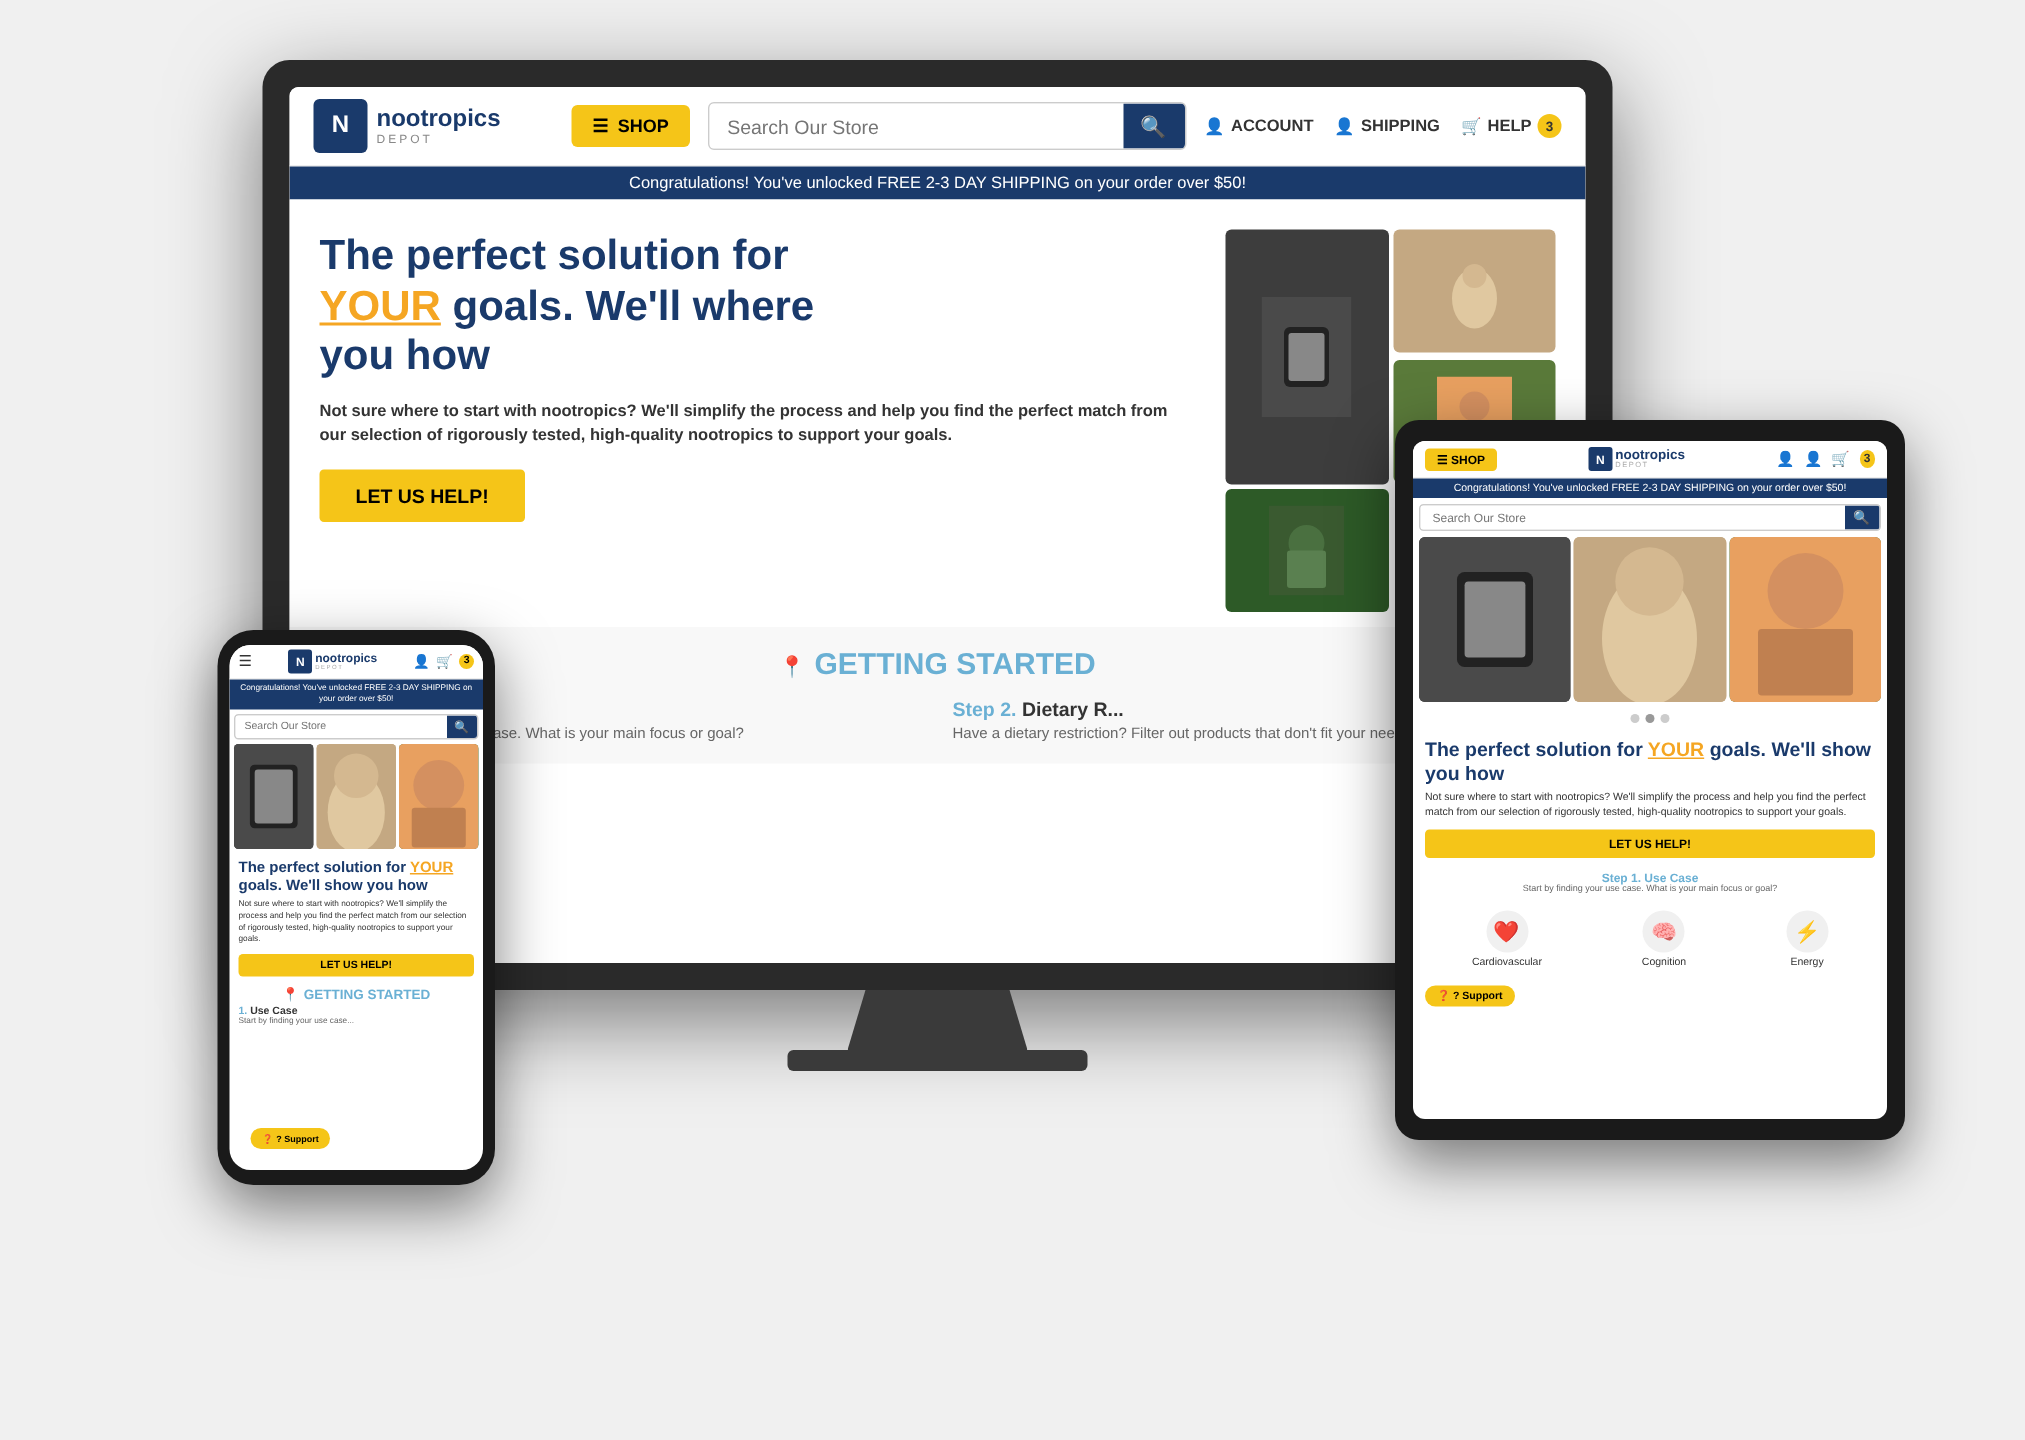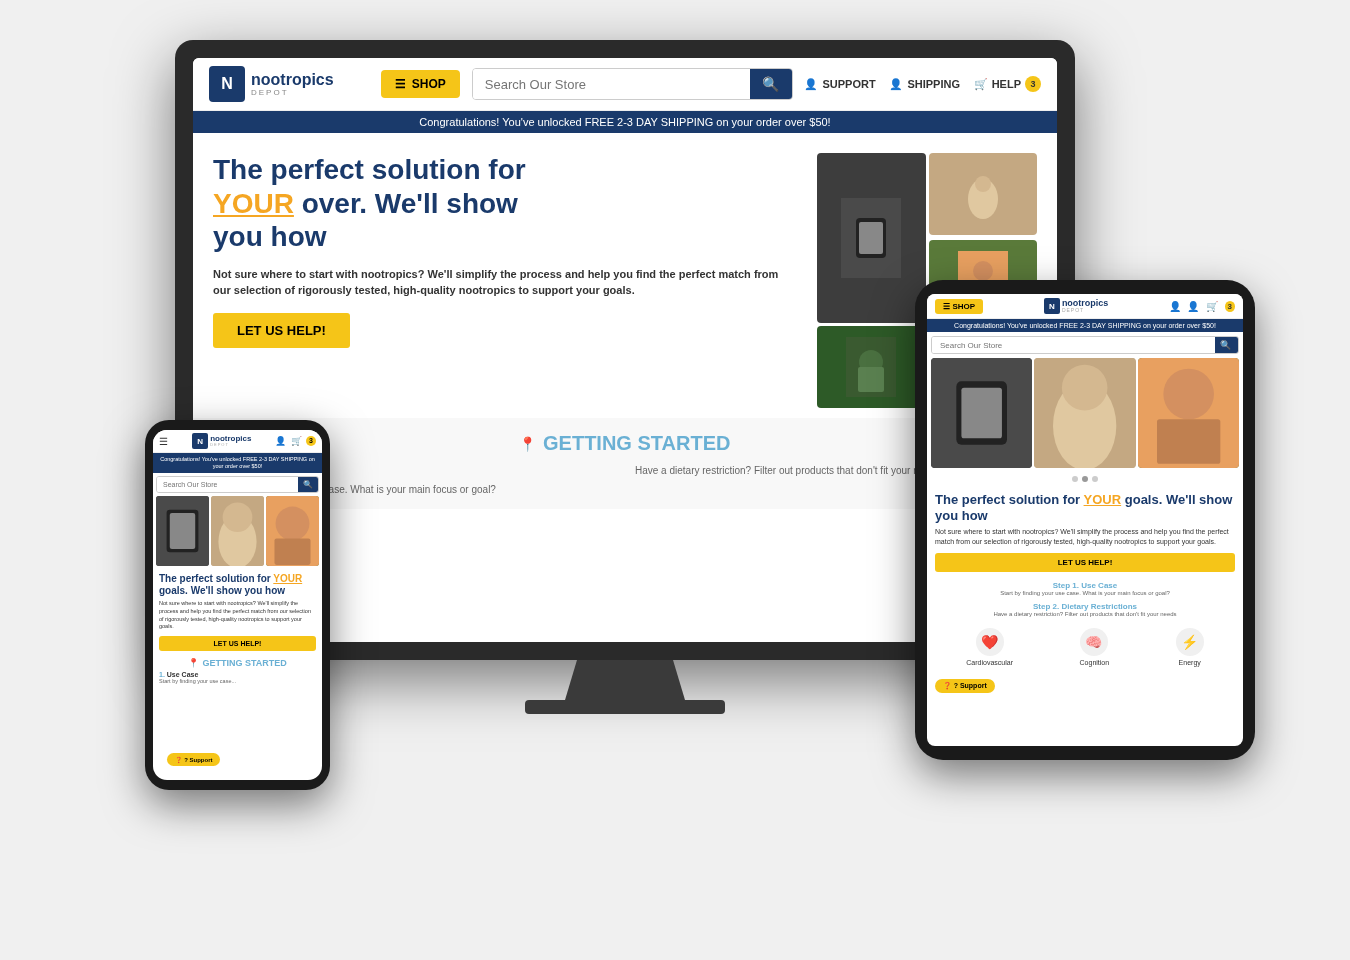--- a/index.html
+++ b/index.html
@@ -55,25 +55,25 @@
       height: 14px;
       background: #3a3a3a;
       margin: 0 auto;
       border-radius: 4px;
     }
 
     
     .tablet {
       position: absolute;
       top: 240px;
-      right: 20px;
+      right: 5px;
       width: 340px;
       height: 480px;
       background: #1a1a1a;
-      border-radius: 28px;
+      border-radius: 16px;
       padding: 14px 12px;
       box-shadow: 0 15px 40px rgba(0,0,0,0.5);
     }
     .tablet-screen {
       width: 100%;
       height: 100%;
       background: #fff;
       border-radius: 8px;
       overflow: hidden;
     }
@@ -653,21 +653,21 @@
             <span>☰</span>
             <span>SHOP</span>
           </button>
           <div class="search-bar">
             <input type="text" placeholder="Search Our Store" style="">
             <button class="search-btn">🔍</button>
           </div>
           <div class="nav-actions">
             <div class="nav-action">
               <span>👤</span>
-              <span>SUPPORT</span>
+              <span>ACCOUNT</span>
             </div>
             <div class="nav-action">
               <span>👤</span>
               <span>SHIPPING</span>
             </div>
             <div class="nav-action">
               <span>🛒</span>
               <span>HELP</span>
               <span class="cart-badge">3</span>
             </div>
@@ -676,21 +676,21 @@
 
         <div class="announcement-bar">
           <span>Congratulations! You've unlocked FREE 2-3 DAY SHIPPING on your order over $50!</span>
         </div>
 
         <div class="hero-section">
           <div class="hero-text">
             <div class="hero-title">
               <span>The perfect solution for</span><br>
               <span class="highlight">YOUR</span>
-              <span>over. We'll show</span><br>
+              <span>goals. We'll where</span><br>
               <span>you how</span>
             </div>
             <p class="hero-desc">Not sure where to start with nootropics? We'll simplify the process and help you find the perfect match from our selection of rigorously tested, high-quality nootropics to support your goals.</p>
             <button class="hero-btn">LET US HELP!</button>
           </div>
           <div class="hero-images">
             <div class="hero-img tall photo-dark" style="height:170px">
               <div class="img-placeholder">
                 <svg width="60" height="80" viewBox="0 0 60 80">
                   <rect width="60" height="80" fill="#4a4a4a"></rect>
@@ -736,20 +736,24 @@
           </div>
           <div class="steps-row">
             <div class="step-item">
               <div class="step-label">
                 <span class="step-num">Step 1.</span>
                 <span class="step-title">Use Case</span>
               </div>
               <p class="step-desc">Start by finding your use case. What is your main focus or goal?</p>
             </div>
             <div class="step-item">
+              <div class="step-label">
+                <span class="step-num">Step 2.</span>
+                <span class="step-title">Dietary R...</span>
+              </div>
               <p class="step-desc">Have a dietary restriction? Filter out products that don't fit your needs</p>
             </div>
           </div>
         </div>
       </div>
     </div>
     <div class="monitor-stand"></div>
     <div class="monitor-base"></div>
   </div>
 
@@ -822,24 +826,20 @@
         <p class="tablet-hero-desc">Not sure where to start with nootropics? We'll simplify the process and help you find the perfect match from our selection of rigorously tested, high-quality nootropics to support your goals.</p>
         <button class="tablet-hero-btn">LET US HELP!</button>
       </div>
 
 
       <div class="tablet-step">
         <div class="tablet-step-title">Step 1. Use Case</div>
         <div class="tablet-step-desc">Start by finding your use case. What is your main focus or goal?</div>
       </div>
 
-      <div class="tablet-step">
-        <div class="tablet-step-title">Step 2. Dietary Restrictions</div>
-        <div class="tablet-step-desc">Have a dietary restriction? Filter out products that don't fit your needs</div>
-      </div>
 
       <div class="tablet-category-icons">
         <div class="tablet-cat-item">
           <div class="tablet-cat-icon">❤️</div>
           <span class="tablet-cat-label">Cardiovascular</span>
         </div>
         <div class="tablet-cat-item">
           <div class="tablet-cat-icon">🧠</div>
           <span class="tablet-cat-label">Cognition</span>
         </div>

